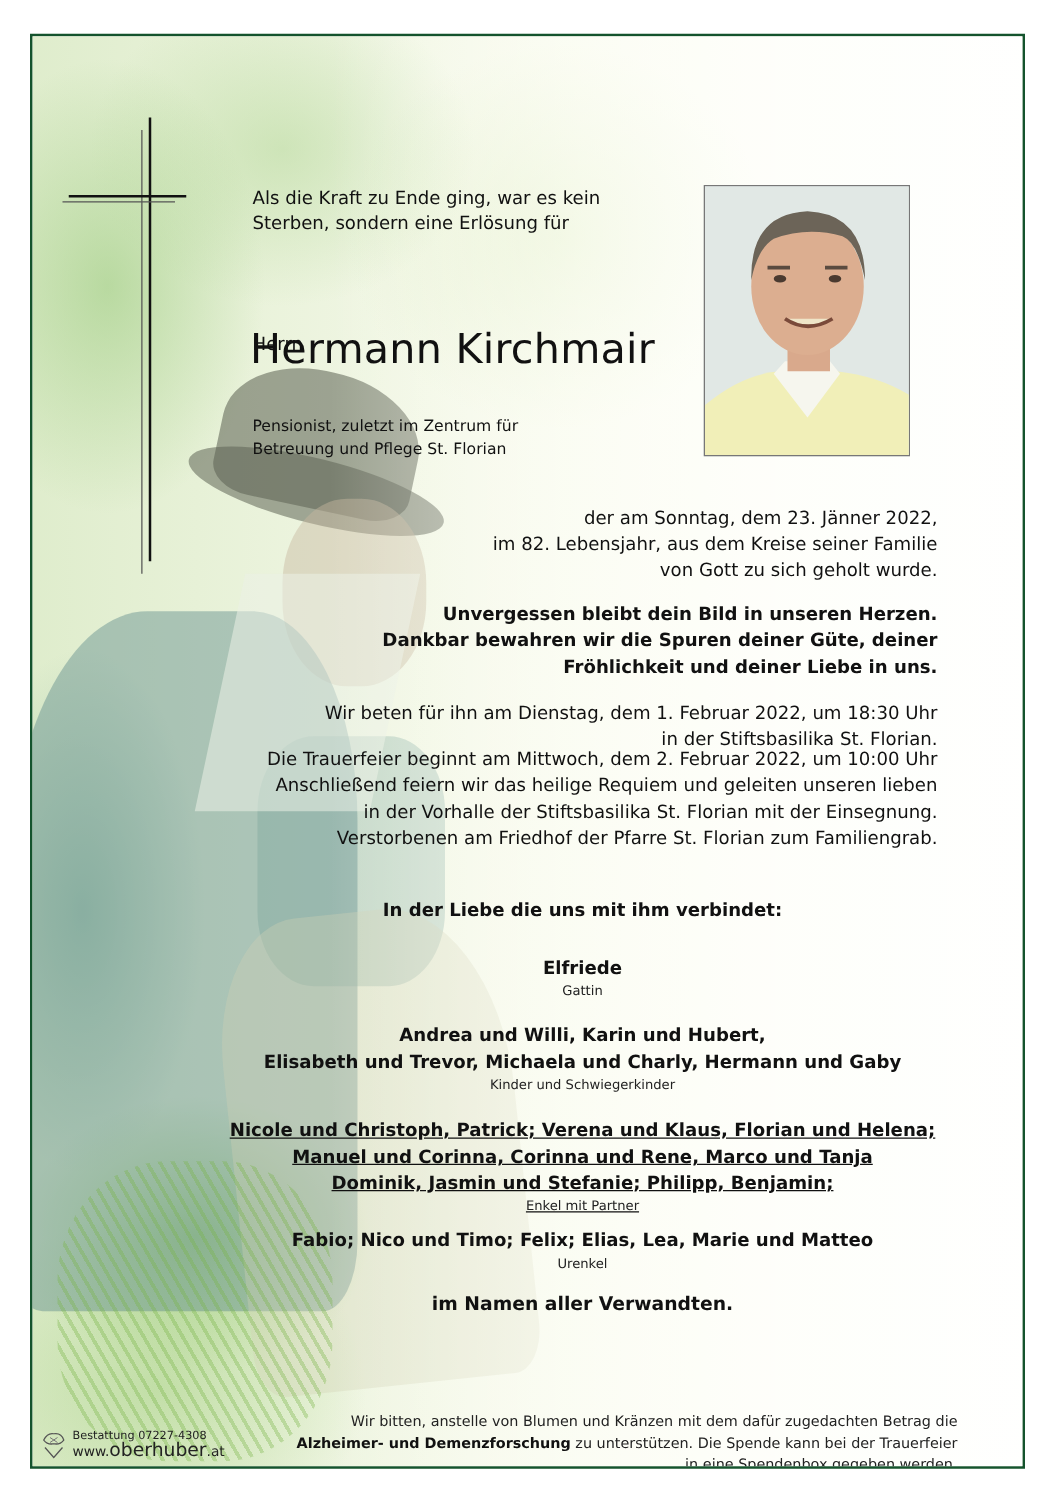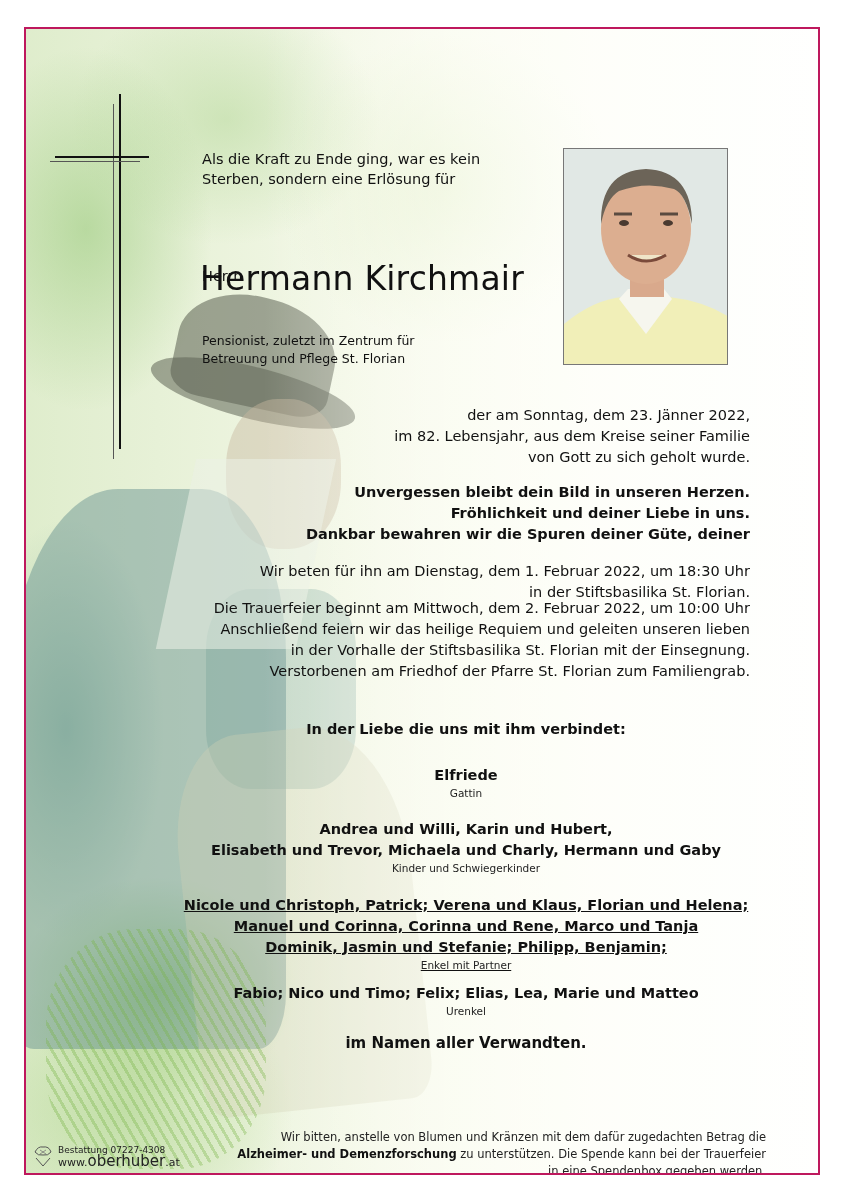--- a/index.html
+++ b/index.html
@@ -4,21 +4,21 @@
   <style>
     html, body { margin: 0; padding: 0; }
     body {
       width: 848px; height: 1200px; background: #ffffff;
       position: relative; overflow: hidden;
       font-family: "DejaVu Sans", "Liberation Sans", sans-serif;
       color: #111;
     }
     .card {
       position: absolute; left: 24px; top: 27px; width: 796px; height: 1148px;
-      border: 2px solid #be185d; box-sizing: border-box; overflow: hidden;
+      border: 2px solid #14532d; box-sizing: border-box; overflow: hidden;
       background: #fbfdf5;
     }
     
     .bg {
       position: absolute; inset: 0;
       background:
         radial-gradient(ellipse 180px 260px at 60px 200px, rgba(150,200,120,0.55), rgba(150,200,120,0) 70%),
         radial-gradient(ellipse 220px 180px at 200px 90px, rgba(170,210,140,0.45), rgba(170,210,140,0) 70%),
         radial-gradient(ellipse 240px 220px at 420px 160px, rgba(200,225,160,0.35), rgba(200,225,160,0) 70%),
         radial-gradient(ellipse 140px 300px at 40px 700px, rgba(120,170,150,0.5), rgba(120,170,150,0) 70%),
@@ -92,21 +92,21 @@
     .fam-name { font-size: 14.5px; line-height: 21px; font-weight: bold; }
     .fam-role { font-size: 10.5px; line-height: 14px; color: #222; }
     .g-wife { top: 736px; }
     .g-kids { top: 790px; }
     .g-grand { top: 866px; text-decoration: underline; }
     .g-great { top: 954px; }
     .closing { top: 1005px; font-weight: bold; font-size: 15px; }
     .donation { top: 1100px; font-size: 11.5px; line-height: 17px; color: #222; text-align: right; }
     .donation b { color: #111; }
 
-    .footer { position: absolute; left: 6px; top: 1115px; display: flex; align-items: center; }
+    .footer { position: absolute; left: 6px; top: 1115px; display: flex; }
     .footer-logo { width: 22px; height: 24px; margin-right: 4px; }
     .footer-text { font-size: 9px; line-height: 11px; color: #222; }
     .footer-url { font-size: 11px; }
     .footer-url .big { font-size: 15px; font-family: "DejaVu Sans", sans-serif; }
   </style>
 </head>
 <body>
 
 <div class="card">
   <div class="bg"></div>
@@ -155,22 +155,22 @@
   </div>
 
   <div class="text right-block death">
     <div>der am Sonntag, dem 23. Jänner 2022,</div>
     <div>im 82. Lebensjahr, aus dem Kreise seiner Familie</div>
     <div>von Gott zu sich geholt wurde.</div>
   </div>
 
   <div class="text right-block tribute">
     <div>Unvergessen bleibt dein Bild in unseren Herzen.</div>
+    <div>Dankbar bewahren wir die Spuren deiner Güte, deiner</div>
     <div>Fröhlichkeit und deiner Liebe in uns.</div>
-    <div>Dankbar bewahren wir die Spuren deiner Güte, deiner</div>
   </div>
 
   <div class="text right-block prayer">
     <div>Wir beten für ihn am Dienstag, dem 1. Februar 2022, um 18:30 Uhr</div>
     <div>in der Stiftsbasilika St. Florian.</div>
   </div>
 
   <div class="text right-block funeral">
     <div>Die Trauerfeier beginnt am Mittwoch, dem 2. Februar 2022, um 10:00 Uhr</div>
     <div>Anschließend feiern wir das heilige Requiem und geleiten unseren lieben</div>

